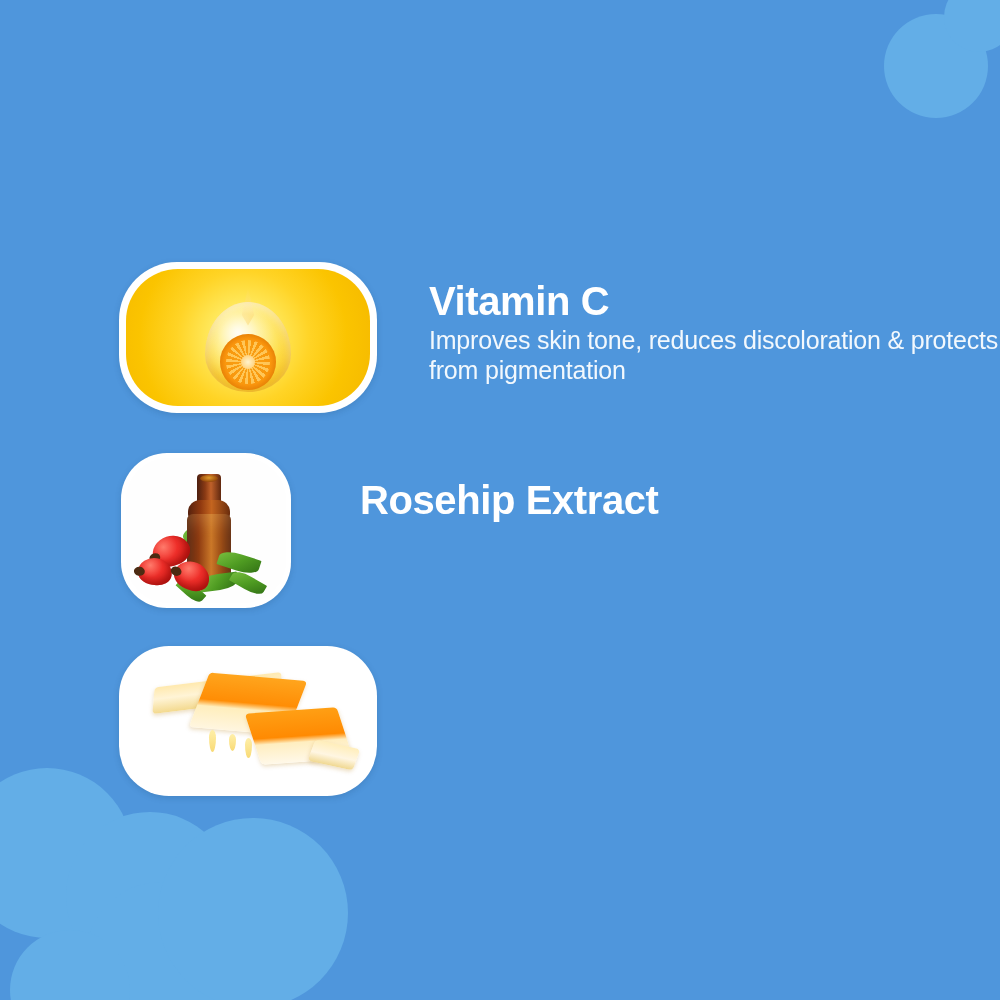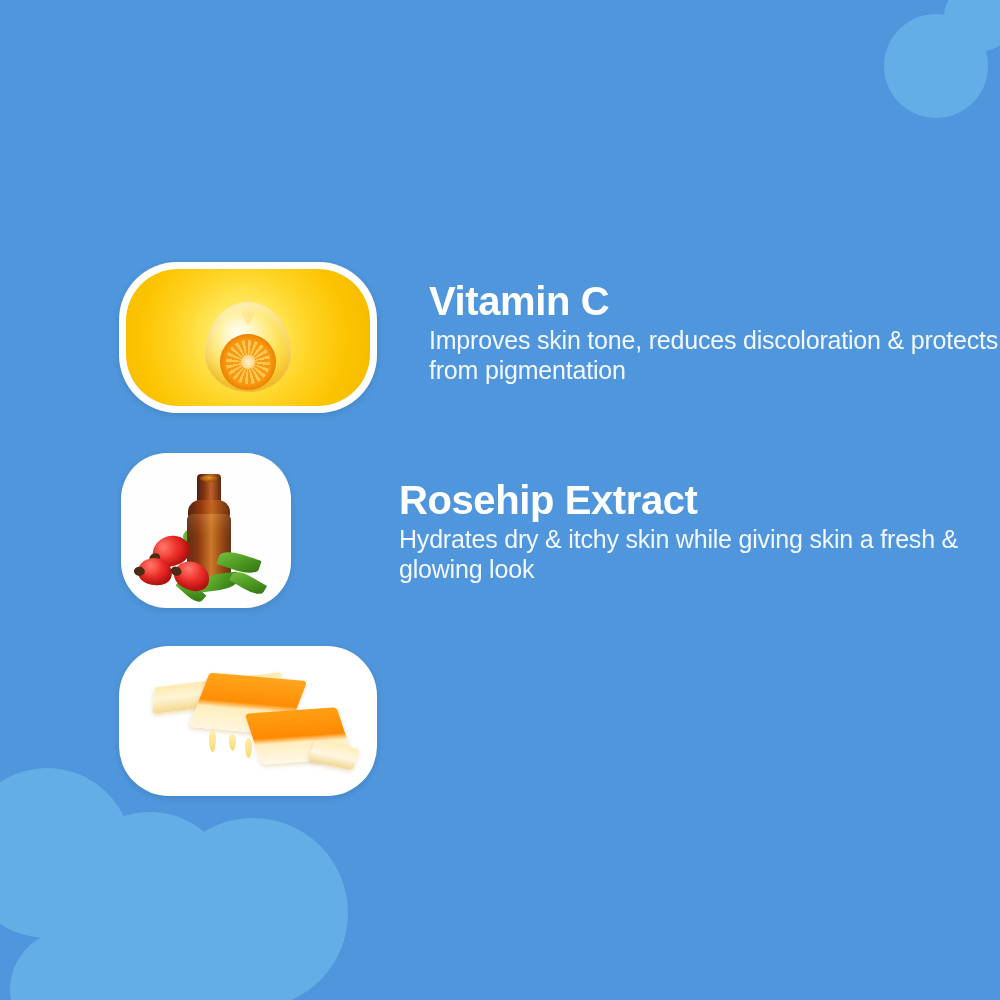--- a/index.html
+++ b/index.html
@@ -260,21 +260,21 @@
   .drip-1 { left: 84px; top: 78px; height: 22px; }
   .drip-2 { left: 104px; top: 82px; height: 17px; }
   .drip-3 { left: 120px; top: 86px; height: 20px; }
 
   
   .text-col {
     padding-left: 52px;
     padding-top: 6px;
     max-width: 580px;
   }
-  .row-rosehip .text-col { padding-left: 108px; }
+  .row-rosehip .text-col { padding-left: 69px; }
   .ingredient-title {
     color: #ffffff;
     font-size: 40px;
     font-weight: bold;
     line-height: 1.06;
     letter-spacing: -0.4px;
     margin: 0 0 4px 0;
     white-space: nowrap;
   }
   .ingredient-desc {
@@ -341,21 +341,20 @@
           <div class="leaf leaf-3"></div>
           <div class="leaf leaf-4"></div>
           <div class="leaf leaf-5"></div>
           <div class="hip hip-1"></div>
           <div class="hip hip-2"></div>
           <div class="hip hip-3"></div>
         </div>
       </div>
       <div class="text-col">
         <p class="ingredient-title">Rosehip Extract</p>
-        <p class="ingredient-desc">Hydrates dry &amp; itchy skin while giving skin a fresh &amp; glowing look</p>
       </div>
     </div>
 
     <div class="row row-orange">
       <div class="thumb">
         <div class="thumb-inner">
           <div class="peel-bg"></div>
           <div class="peel peel-back"></div>
           <div class="peel peel-mid"></div>
           <div class="drip drip-1"></div>

